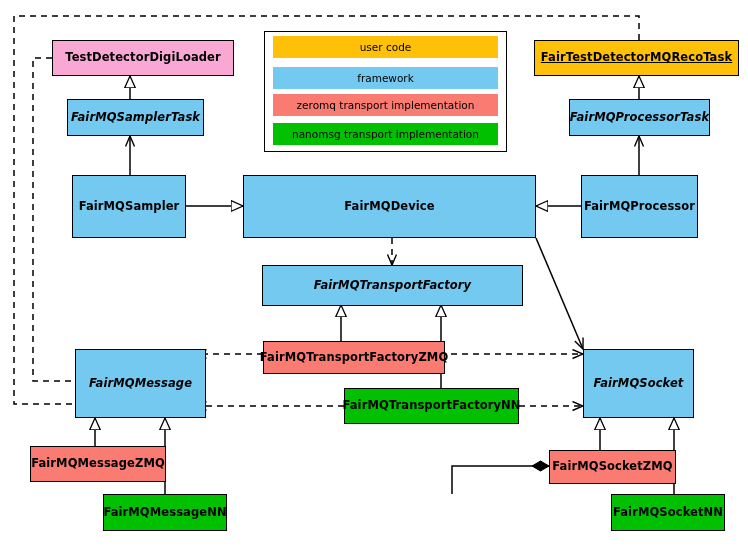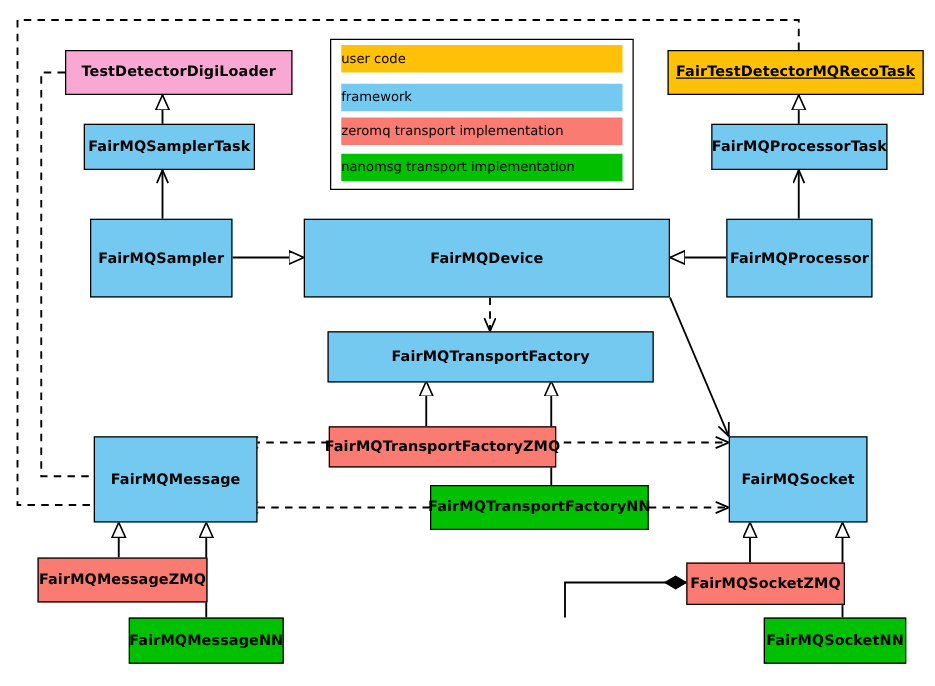--- a/index.html
+++ b/index.html
@@ -4,25 +4,25 @@
 <style>
   html,body{margin:0;padding:0;background:#ffffff;}
   body{width:748px;height:549px;overflow:hidden;
        font-family:"DejaVu Sans","Liberation Sans",sans-serif;}
   #diagram{position:relative;width:748px;height:549px;background:#ffffff;}
   svg.edges{position:absolute;left:0;top:0;width:748px;height:549px;}
   .node{position:absolute;box-sizing:border-box;border:1.6px solid #000000;
         display:flex;align-items:center;justify-content:center;text-align:center;
         font-size:11.5px;font-weight:bold;color:#000000;line-height:1.15;
         letter-spacing:.1px;}
-  .node.abstract{font-weight:bold;}
+  .node.abstract{font-style:italic;font-weight:bold;}
   .legend-box{position:absolute;box-sizing:border-box;border:1.6px solid #000000;
         background:#ffffff;}
   .legend-row{position:absolute;box-sizing:border-box;display:flex;
-        align-items:center;font-size:10.5px;
+        align-items:center;justify-content:center;font-size:10.5px;
         font-weight:normal;color:#000000;}
 </style>
 </head>
 <body>
 
 <div id="diagram">
 
   <svg class="edges" viewBox="0 0 748 549" xmlns="http://www.w3.org/2000/svg">
     <defs>
       <marker id="hollowTri" markerWidth="14" markerHeight="14" refX="12" refY="6" orient="auto" markerUnits="userSpaceOnUse">

